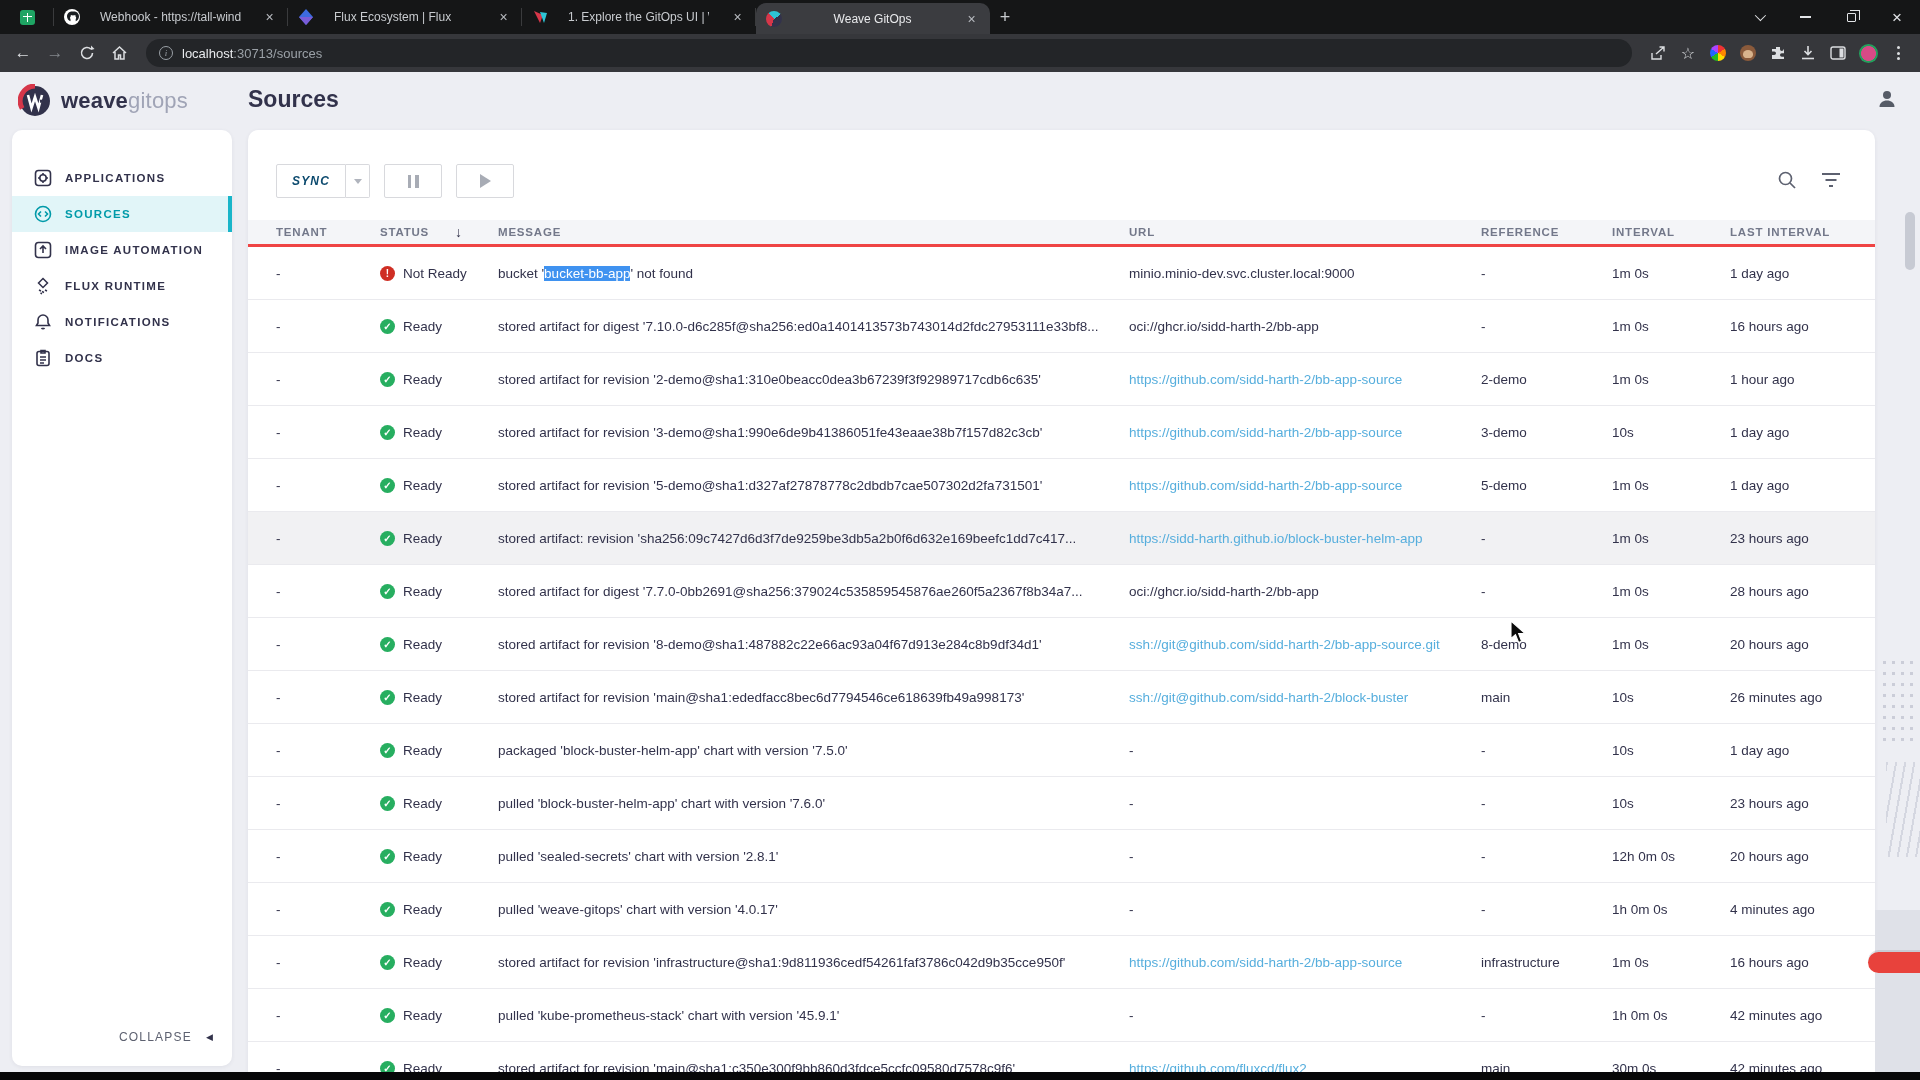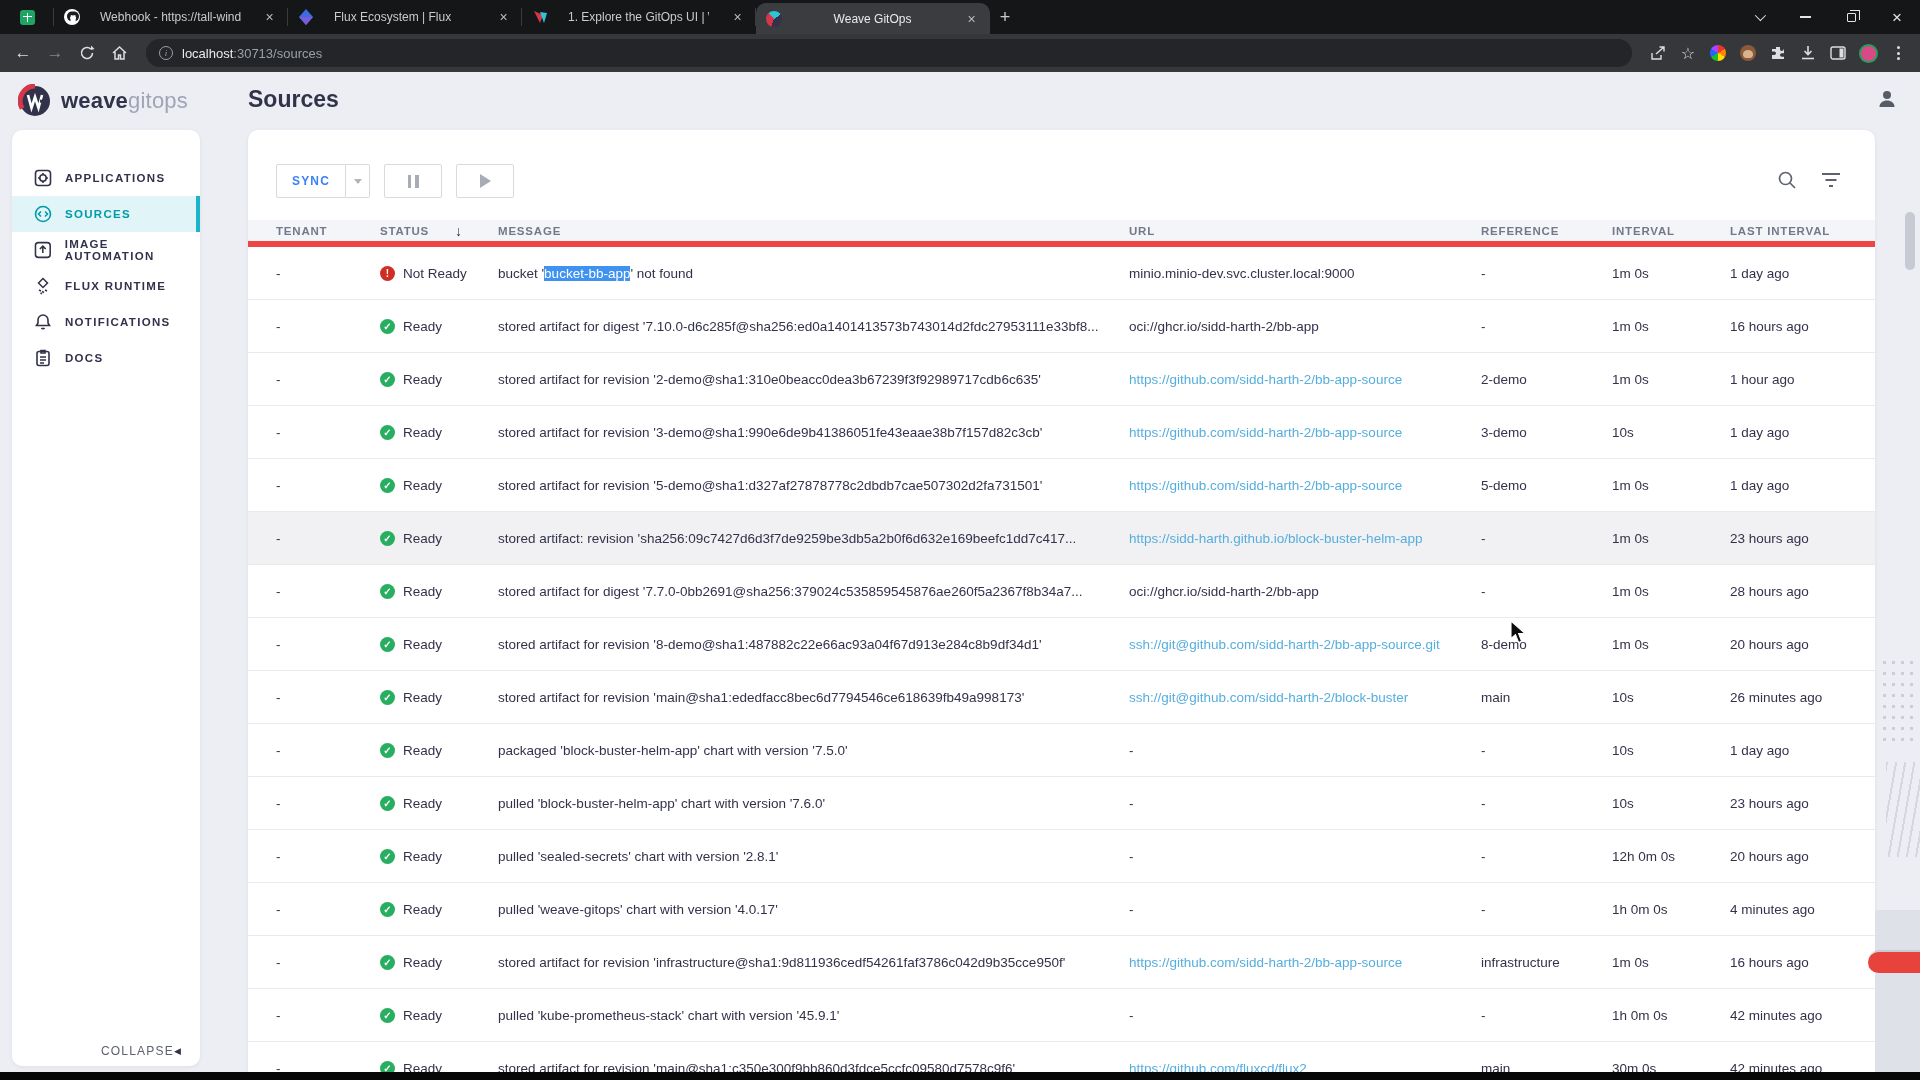--- a/index.html
+++ b/index.html
@@ -50,46 +50,46 @@
   
   .app { position:absolute; left:0; right:0; top:72px; bottom:0; background:#edeef3; overflow:hidden; }
   .appheader { position:relative; height:58px; }
   .brand { position:absolute; left:18px; top:12px; display:flex; align-items:center; gap:9px; }
   .brand-text { font-size:22px; color:#32324b; letter-spacing:.2px; }
   .brand-text b { font-weight:700; }
   .brand-text span { color:#a0a4b6; font-weight:300; }
   .page-title { position:absolute; left:248px; top:14px; font-size:23px; font-weight:700; color:#32324b; }
   .person { position:absolute; right:22px; top:16px; }
 
-  .sidebar { position:absolute; left:12px; top:58px; width:188px; bottom:14px; background:#fff; border-radius:10px; box-shadow:0 1px 4px rgba(40,40,70,.07); }
+  .sidebar { position:absolute; left:12px; top:58px; width:220px; bottom:14px; background:#fff; border-radius:10px; box-shadow:0 1px 4px rgba(40,40,70,.07); }
   .nav { padding-top:30px; }
   .nav-item { height:36px; display:flex; align-items:center; gap:13px; padding-left:22px; cursor:pointer; position:relative; }
   .nav-item .nlabel { font-size:11.5px; font-weight:700; letter-spacing:1.3px; color:#32324b; }
   .nav-item svg { stroke:#32324b; }
   .nav-item.active { background:#e1f5f8; }
   .nav-item.active::after { content:""; position:absolute; right:0; top:0; bottom:0; width:4px; background:#19b5c9; }
   .nav-item.active .nlabel { color:#009aa9; }
   .nav-item.active svg { stroke:#009aa9; }
-  .collapse { position:absolute; right:18px; bottom:8px; display:flex; align-items:center; color:#5d6170; font-size:12px; letter-spacing:1.2px; cursor:pointer; }
+  .collapse { position:absolute; right:18px; bottom:22px; display:flex; align-items:center; gap:14px; color:#5d6170; font-size:12px; letter-spacing:1.2px; cursor:pointer; }
   .collapse .tri { font-size:9px; color:#32324b; }
 
   .card { position:absolute; left:248px; right:45px; top:58px; bottom:0; background:#fff; border-radius:10px 10px 0 0; box-shadow:0 1px 4px rgba(40,40,70,.07); overflow:hidden; }
   .actions { height:34px; margin:34px 0 22px 28px; display:flex; align-items:center; }
-  .btn { height:34px; border:1px solid #d8d9dd; background:#fff; display:flex; align-items:center; justify-content:center; border-radius:2px; color:#3b82f6; }
+  .btn { height:34px; border:1px solid #d8d9dd; background:#fff; display:flex; align-items:center; justify-content:center; border-radius:2px; color:#0c4a6e;font-style:italic; }
   .btn-sync { width:70px; font-size:12px; font-weight:700; letter-spacing:1.2px; border-radius:2px 0 0 2px; }
   .btn-caret { width:24px; border-left:none; border-radius:0 2px 2px 0; }
   .caret-down { width:0; height:0; border-left:4px solid transparent; border-right:4px solid transparent; border-top:5px solid #b0b4bd; }
   .btn-sq { width:58px; margin-left:14px; }
   .pause-glyph { display:flex; gap:4px; }
   .pause-glyph i { width:3.5px; height:13px; background:#a8acb5; }
   .play-glyph { width:0; height:0; border-top:7px solid transparent; border-bottom:7px solid transparent; border-left:11px solid #a8acb5; }
   .card-tools { position:absolute; top:40px; right:34px; display:flex; gap:24px; align-items:center; }
 
   .thead, .tr { display:grid; grid-template-columns:104px 118px 631px 352px 131px 118px 1fr; padding-left:28px; align-items:center; }
-  .thead { height:27px; background:#f4f5f8; border-bottom:6px solid #ef4444; }
+  .thead { height:27px; background:#f4f5f8; border-bottom:3px solid #ef4444; }
   .th { font-size:11.5px; font-weight:700; letter-spacing:.8px; color:#73788a; white-space:nowrap; display:flex; align-items:center; }
   .sort-arrow { margin-left:26px; color:#32324b; font-size:14px; font-weight:400; }
   .tr { height:53px; border-bottom:1px solid #eaeaee; font-size:13.5px; color:#32324b; }
   .tr.hover { background:#f1f1f3; }
   .td { white-space:nowrap; overflow:hidden; padding-right:24px; }
   .status-cell { display:flex; align-items:center; gap:8px; }
   .sdot { width:15px; height:15px; border-radius:50%; color:#fff; font-size:10px; font-weight:700; display:flex; align-items:center; justify-content:center; flex:none; }
   .sdot.ok { background:#27ae60; }
   .sdot.bad { background:#cf2e24; }
   .link { color:#56aedd; cursor:pointer; }

